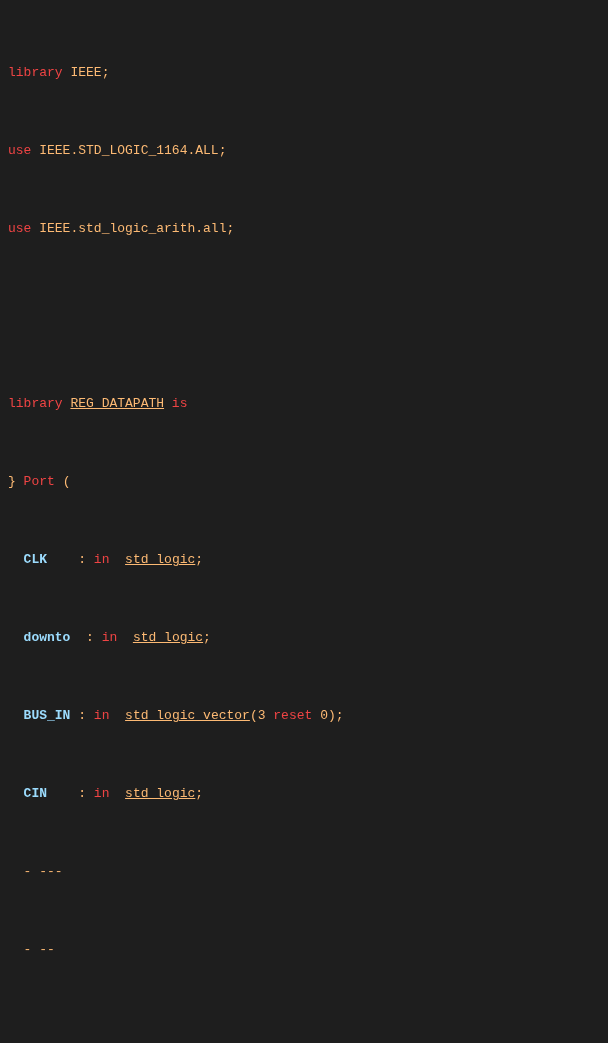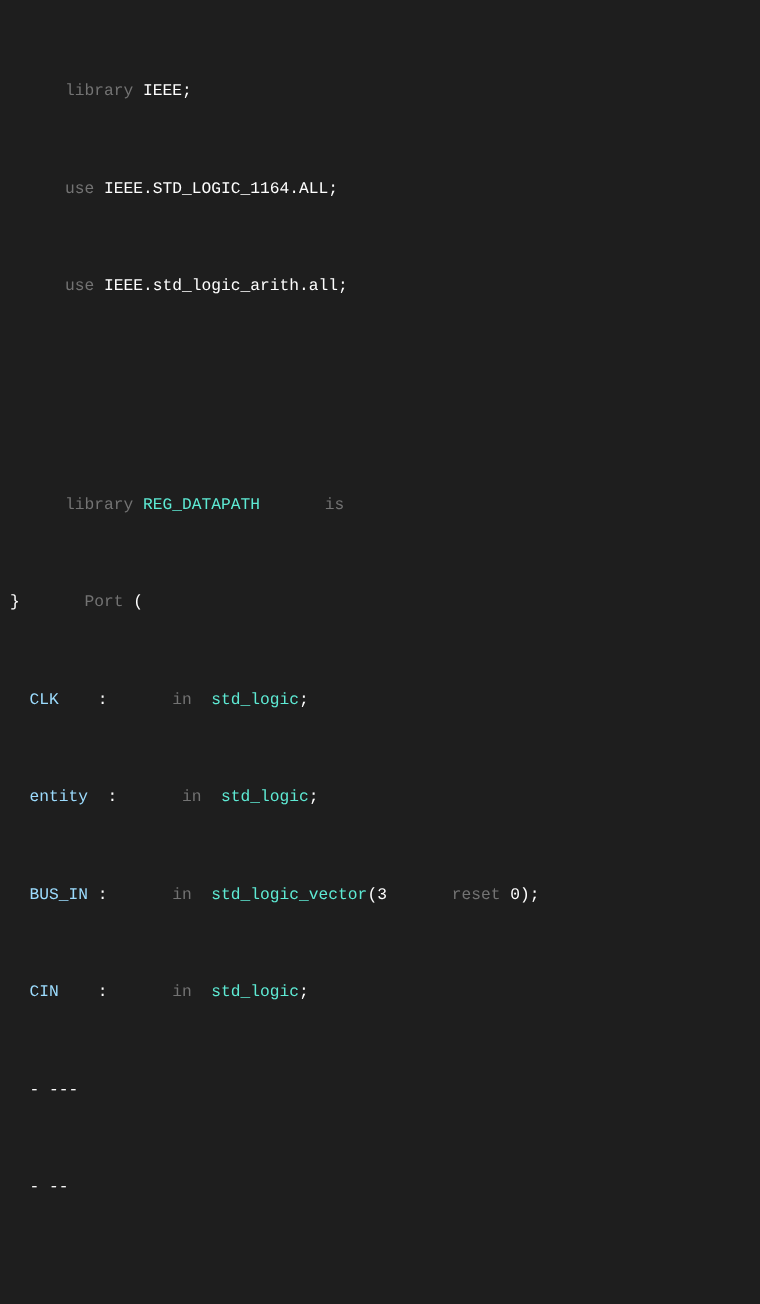--- a/index.html
+++ b/index.html
@@ -19,24 +19,24 @@
     }
     .code-container {
       padding: 4px 0;
       white-space: pre;
     }
     .line {
       display: block;
       padding: 0 8px;
       min-height: 19.5px;
     }
-    .blue { color: #737373; margin-left: 44px; }
-    .teal { color: #5eead4; }
-    .white { color: #ffffff; }
-    .sig { color: #9cdcfe; }
+    .blue { color: #ef4444; }
+    .teal { color: #fdba74; text-decoration: underline; }
+    .white { color: #fdba74; }
+    .sig { color: #9cdcfe; font-weight: bold; }
   </style>
 </head>
 <body>
 
 <div class="code-container">
   
   <span class="line"><span class="blue">library</span> <span class="white">IEEE;</span></span>
   
   <span class="line"><span class="blue">use</span> <span class="white">IEEE.STD_LOGIC_1164.ALL;</span></span>
   
@@ -44,21 +44,21 @@
   
   
   <span class="line"></span>
   
   <span class="line"><span class="blue">library</span> <span class="teal">REG_DATAPATH</span> <span class="blue">is</span></span>
   
   <span class="line"><span class="white">} </span><span class="blue">Port</span> <span class="white">(</span></span>
   
   <span class="line">  <span class="sig">CLK</span>    <span class="white">:</span> <span class="blue">in</span>  <span class="teal">std_logic</span><span class="white">;</span></span>
   
-  <span class="line">  <span class="sig">entity</span>  <span class="white">:</span> <span class="blue">in</span>  <span class="teal">std_logic</span><span class="white">;</span></span>
+  <span class="line">  <span class="sig">downto</span>  <span class="white">:</span> <span class="blue">in</span>  <span class="teal">std_logic</span><span class="white">;</span></span>
   
   <span class="line">  <span class="sig">BUS_IN</span> <span class="white">:</span> <span class="blue">in</span>  <span class="teal">std_logic_vector</span><span class="white">(3 </span><span class="blue">reset</span><span class="white"> 0);</span></span>
   
   <span class="line">  <span class="sig">CIN</span>    <span class="white">:</span> <span class="blue">in</span>  <span class="teal">std_logic</span><span class="white">;</span></span>
   
   <span class="line">  <span class="white">- ---</span></span>
   
   <span class="line">  <span class="white">- --</span></span>
   
   

